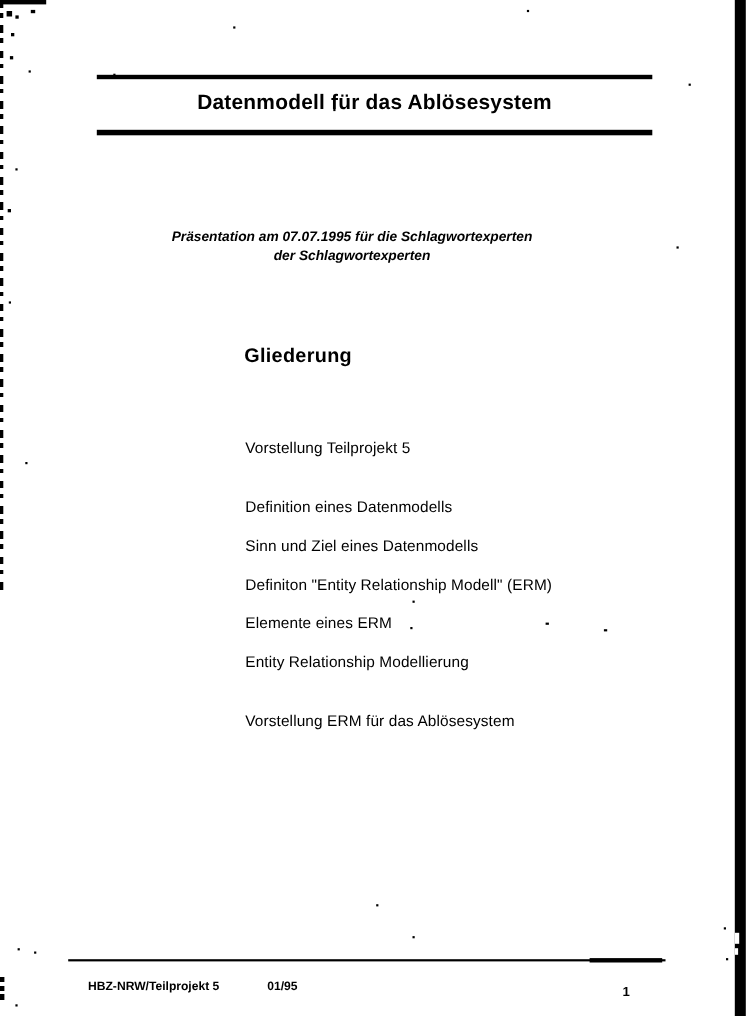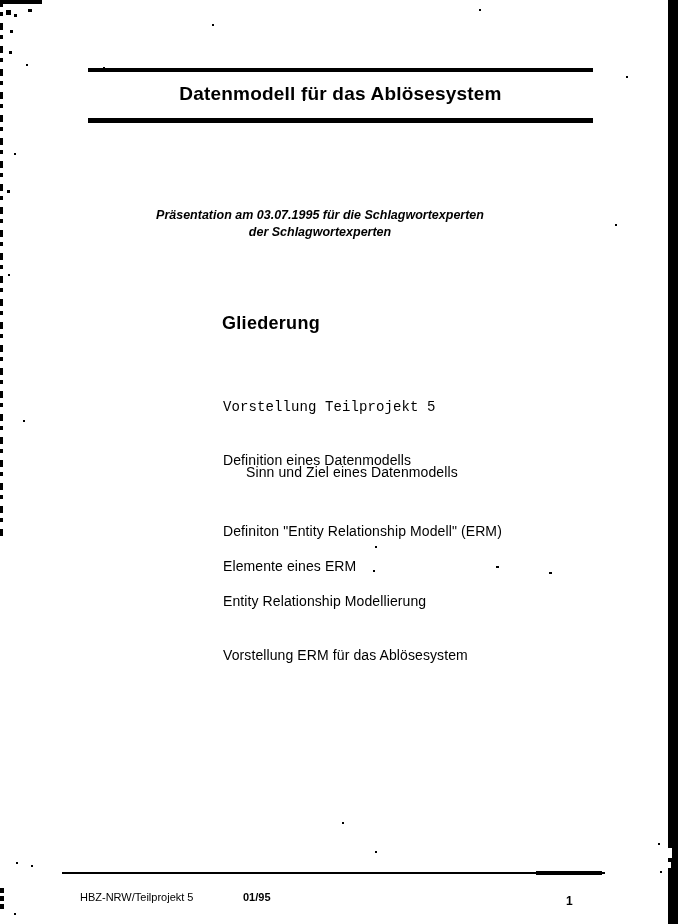--- a/index.html
+++ b/index.html
@@ -46,38 +46,38 @@
     left: 222px; top: 313px;
     font-size: 18px; font-weight: bold;
     letter-spacing: 0.3px;
   }
   .outline-item {
     left: 223px;
     font-size: 14px; font-weight: normal;
     letter-spacing: 0.1px;
     white-space: nowrap;
   }
-  .oi-0 { top: 399px; font-family: Liberation Mono, monospace; }
+  .oi-0 { top: 399px; }
   .oi-1 { top: 452px; }
-  .oi-2 { top: 464px; margin-left: 23px; }
+  .oi-2 { top: 488px; }
   .oi-3 { top: 523px; }
   .oi-4 { top: 558px; text-align: right; }
   .oi-5 { top: 593px; }
   .oi-6 { top: 647px; }
 
   
   .footer-rule {
     left: 62px; top: 872px; width: 543px; height: 2px;
     background: #000;
   }
   .footer-rule-thick {
     left: 536px; top: 871px; width: 66px; height: 4px;
     background: #000;
   }
-  .footer-left  { left: 80px;  top: 891px; font-size: 11px; font-weight: 400; }
+  .footer-left  { left: 80px;  top: 891px; font-size: 11px; font-weight: 700; }
   .footer-date  { left: 243px; top: 891px; font-size: 11px; font-weight: 600; }
   .page-number  { left: 566px; top: 894px; font-size: 12px; font-weight: 600; }
 
   
   .right-bar {
     left: 668px; top: 0; width: 10px; height: 924px;
     background: #000;
   }
   .right-bar-notch {
     left: 668px; top: 848px; width: 4px; height: 10px;
@@ -132,21 +132,21 @@
 </head>
 <body>
 
 <div class="page">
 
   <div class="abs rule-top"></div>
   <div class="abs doc-title">Datenmodell für das Ablösesystem</div>
   <div class="abs rule-bottom"></div>
 
   <div class="abs subtitle">
-    <div>Präsentation am 03.07.1995 für die Schlagwortexperten</div>
+    <div>Präsentation am 07.07.1995 für die Schlagwortexperten</div>
     <div>der Schlagwortexperten</div>
   </div>
 
   <div class="abs outline-heading">Gliederung</div>
 
   <div class="abs outline-item oi-0">Vorstellung Teilprojekt 5</div>
   <div class="abs outline-item oi-1">Definition eines Datenmodells</div>
   <div class="abs outline-item oi-2">Sinn und Ziel eines Datenmodells</div>
   <div class="abs outline-item oi-3">Definiton "Entity Relationship Modell" (ERM)</div>
   <div class="abs outline-item oi-4">Elemente eines ERM</div>

